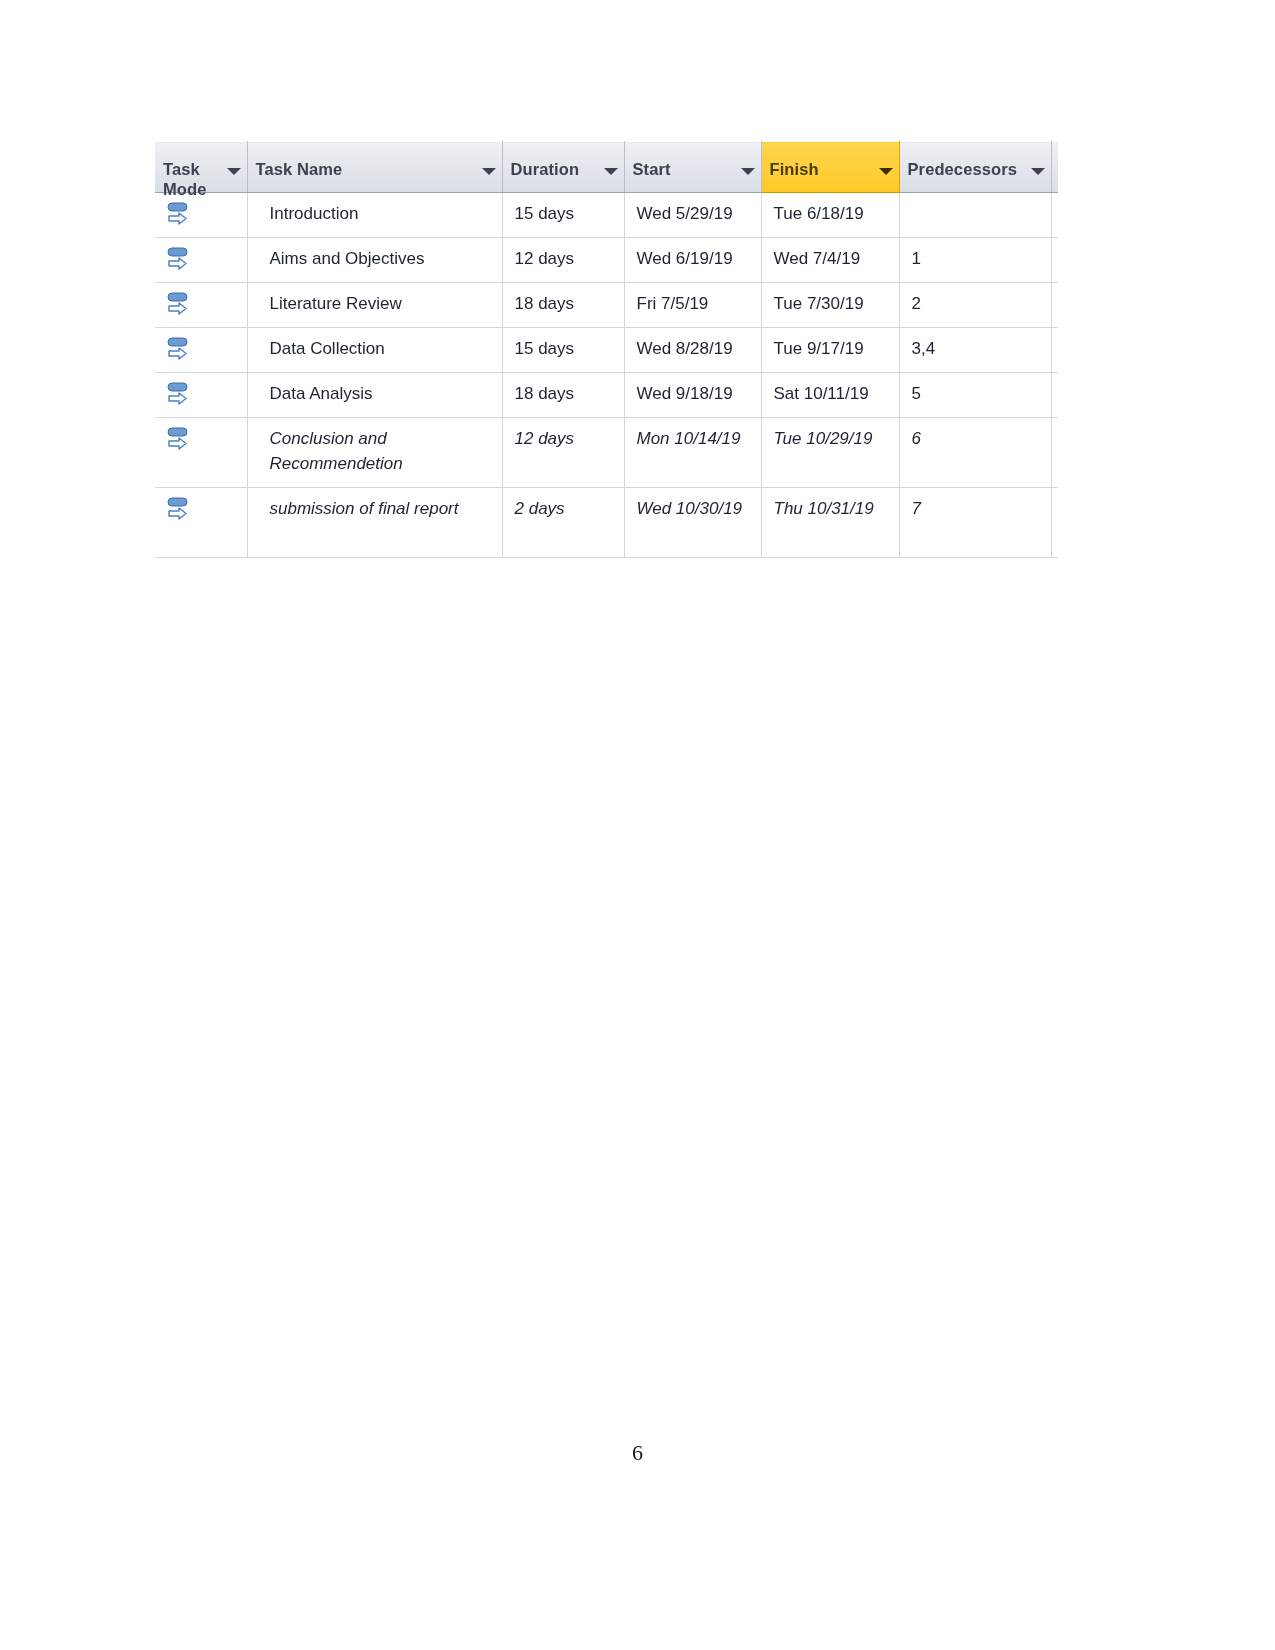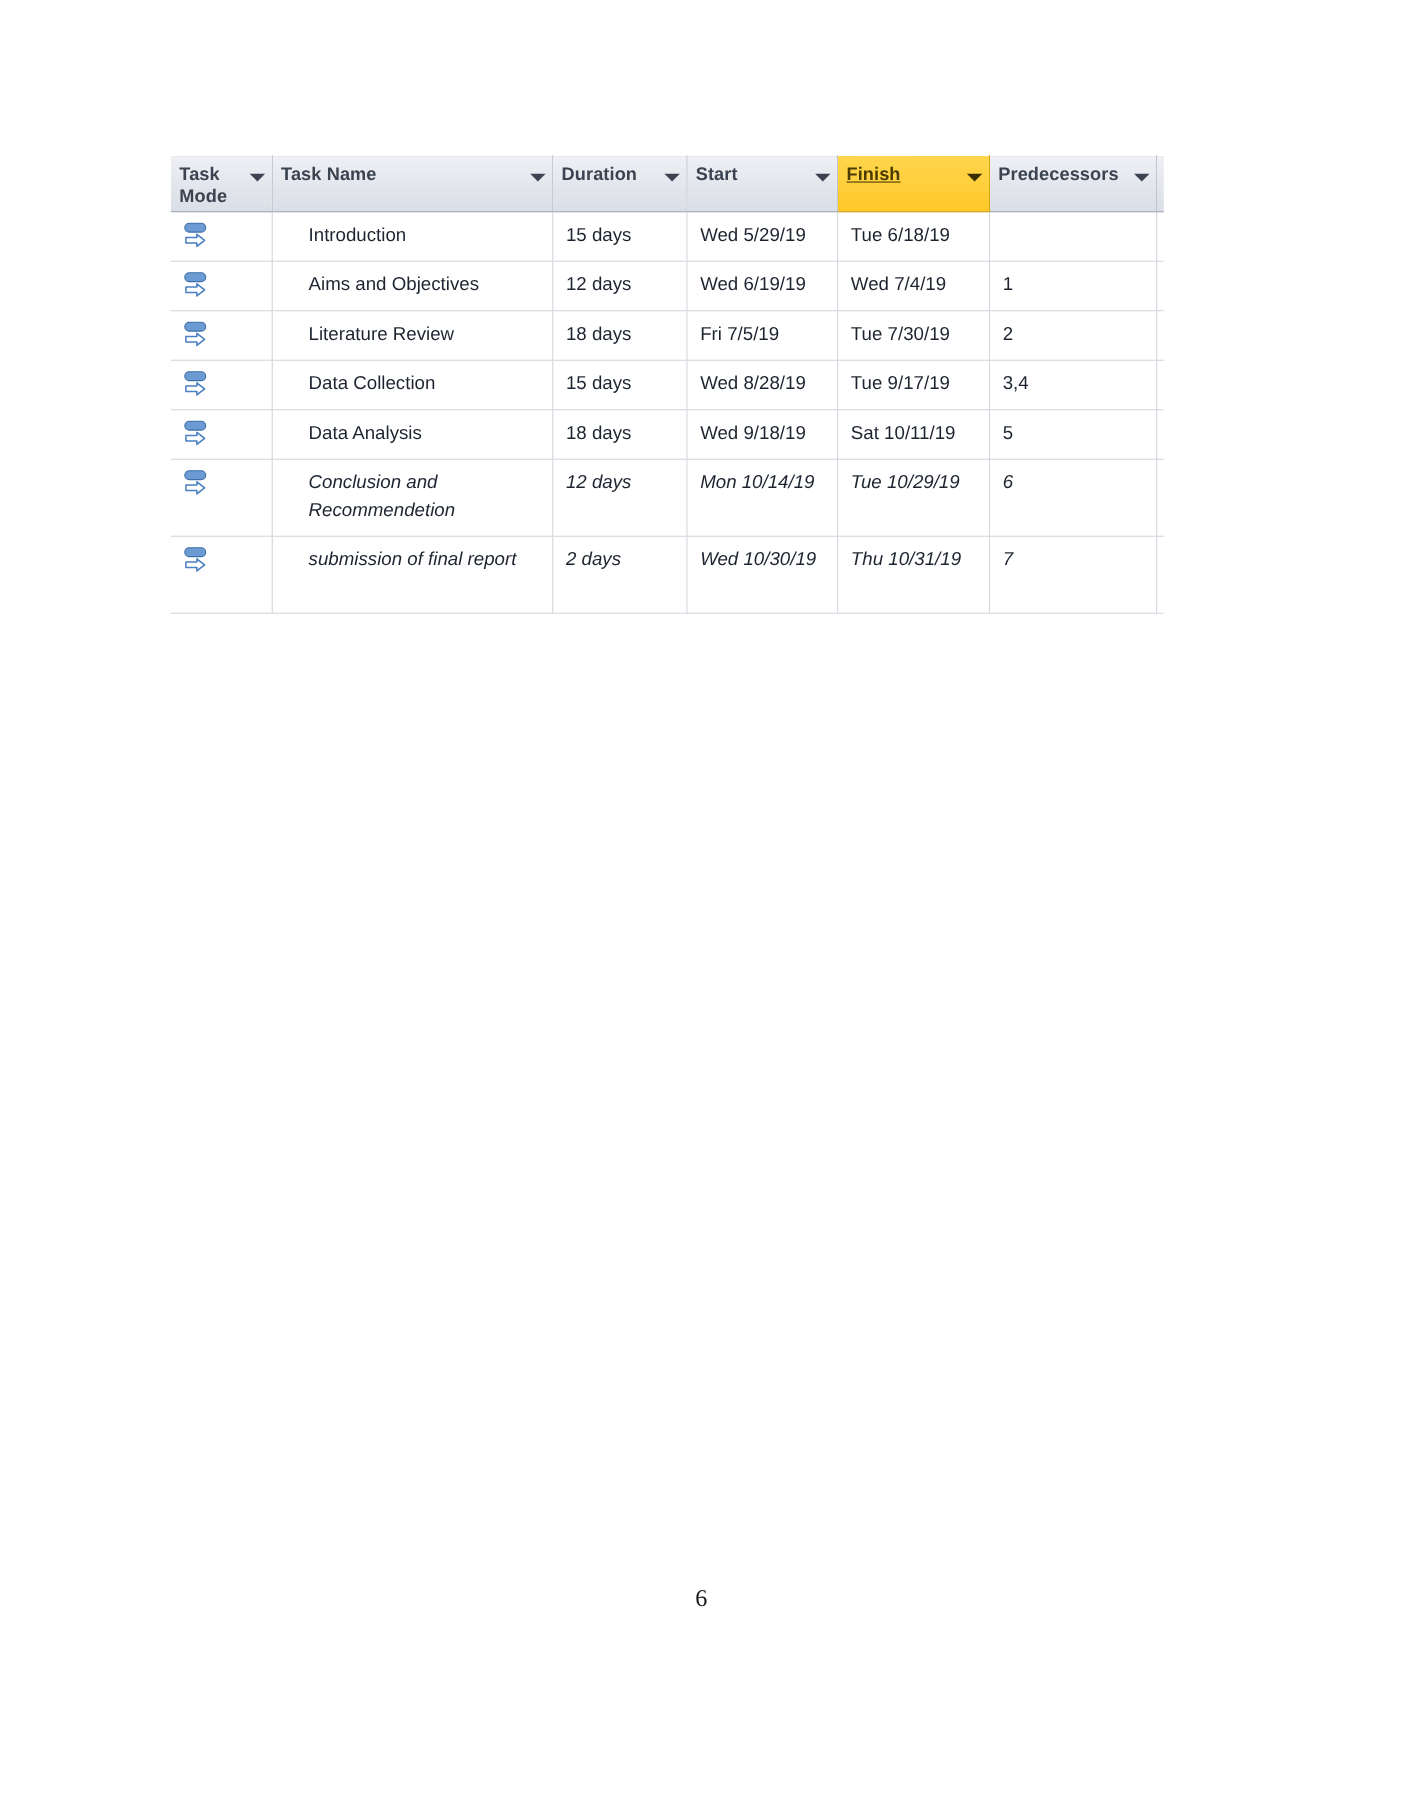--- a/index.html
+++ b/index.html
@@ -39,38 +39,38 @@
     border-top: 1px solid #ffffff;
     padding: 0;
     vertical-align: top;
     height: 50px;
     position: relative;
   }
   thead th .hdr-inner {
     display: flex;
     align-items: flex-start;
     justify-content: space-between;
-    padding: 7px 6px 0 8px;
+    padding: 17px 6px 0 8px;
     height: 43px;
     box-sizing: border-box;
   }
   thead th .hdr-label {
     font-size: 16.5px;
     color: #3b4250;
     line-height: 20px;
     letter-spacing: 0.1px;
     white-space: pre-line;
     text-align: left;
   }
   thead th.sel {
     background: linear-gradient(to bottom, #ffd54a 0%, #ffcf3d 50%, #ffc825 100%);
     border-right: 1px solid #d8a400;
     border-bottom: 1px solid #c79800;
   }
-  thead th.sel .hdr-label { color: #4a3c00; text-decoration: underline; }
+  thead th.sel .hdr-label { color: #4a3c00; }
 
   
   .caret {
     width: 0; height: 0;
     border-left: 7px solid transparent;
     border-right: 7px solid transparent;
     border-top: 7px solid #3c4250;
     margin-top: 9px;
     flex: 0 0 auto;
   }
@@ -86,21 +86,21 @@
     vertical-align: top;
     line-height: 25px;
     background: #ffffff;
     height: 45px;
     box-sizing: border-box;
   }
   tbody tr.tall td { height: 70px; font-style: italic; }
   tbody td.c-mode {
     padding: 6px 0 0 10px;
   }
-  tbody td.c-name { padding-left: 33px; }
+  tbody td.c-name { padding-left: 22px; }
 
   
   .mode-icon { display: block; width: 30px; height: 30px; }
 
   
   #page-number {
     position: absolute;
     left: 0;
     top: 1440px;
     width: 1275px;

